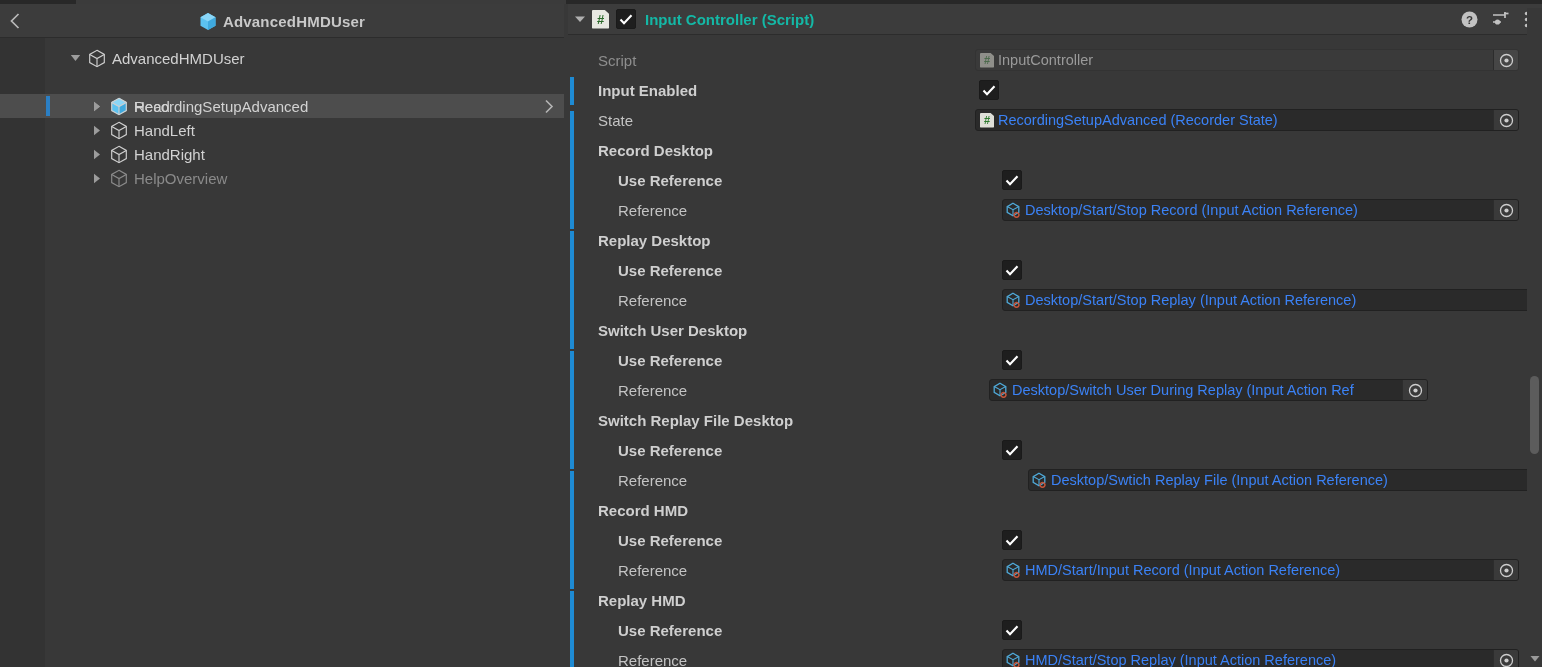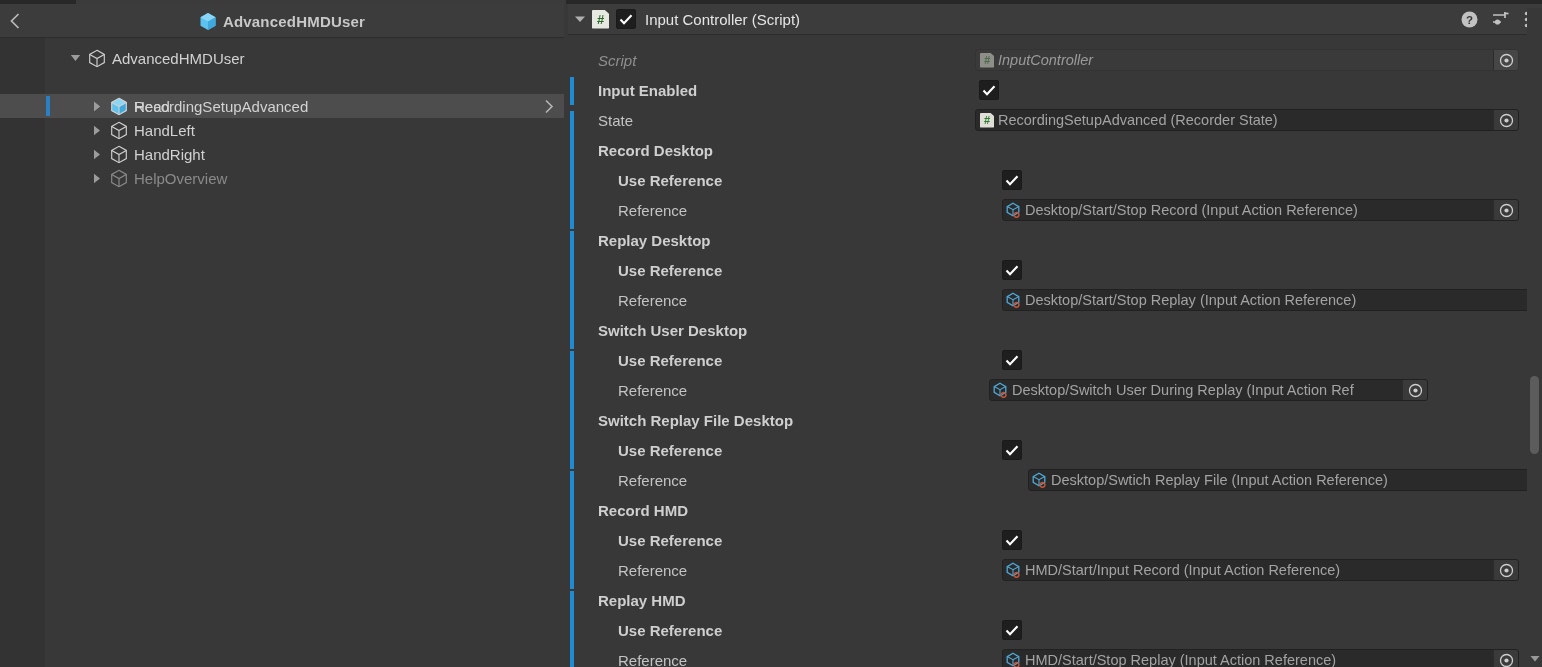--- a/index.html
+++ b/index.html
@@ -104,21 +104,21 @@
     clip-path: polygon(0 0, 72% 0, 100% 22%, 100% 100%, 0 100%);
   }
   .cb {
     width: 20px; height: 20px; border-radius: 2px;
     background: #1e1e1e; border: 1px solid #1a1a1a;
     display: flex; align-items: center; justify-content: center;
     cursor: pointer; flex: none;
   }
   .cb svg { display: block; }
   .insp-title {
-    font-size: 15px; font-weight: normal; color: #e5e5e5; margin-left: 9px;
+    font-size: 15px; font-weight: bold; color: #14b8a6; margin-left: 9px;
   }
   .hdr-icons {
     margin-left: auto; display: flex; align-items: center; gap: 14px;
     padding-right: 13px;
   }
   .hdr-icon { cursor: pointer; display: flex; align-items: center; }
 
   
   .insp-body { position: absolute; left: 0; top: 31px; width: 974px; bottom: 0; }
 
@@ -140,21 +140,21 @@
 
   .objfield {
     position: absolute; top: 4px; height: 22px;
     background: #2a2a2a; border: 1px solid #212121; border-radius: 3px;
     display: flex; align-items: center; overflow: hidden;
     cursor: pointer;
   }
   .objfield.disabled { background: #3a3a3a; border-color: #333; }
   .of-icon { width: 22px; display: flex; align-items: center; justify-content: center; flex: none; }
   .of-text {
-    font-size: 14.5px; color: #a3a3a3; white-space: nowrap; overflow: hidden;
+    font-size: 14.5px; color: #3b82f6; white-space: nowrap; overflow: hidden;
     flex: 1; line-height: 22px;
   }
   .objfield.disabled .of-text { color: #9a9a9a; }
   .of-picker {
     width: 25px; height: 20px; flex: none;
     display: flex; align-items: center; justify-content: center;
     background: #3a3a3a; border-left: 1px solid #2c2c2c;
   }
   .objfield.disabled .of-picker { background: #464646; }
 
@@ -351,21 +351,21 @@
     <div class="insp-body">
       <div id="ovr-bars">
           <div class="ovr-bar" style="top: 42px; height: 28px;"></div>
           <div class="ovr-bar" style="top: 76px; height: 118px;"></div>
           <div class="ovr-bar" style="top: 196px; height: 118px;"></div>
           <div class="ovr-bar" style="top: 316px; height: 118px;"></div>
           <div class="ovr-bar" style="top: 436px; height: 118px;"></div>
           <div class="ovr-bar" style="top: 556px; height: 76px;"></div>
         </div>
       <div id="insp-rows">
-          <div class="row" style="top: 10px; font-style: italic;">
+          <div class="row" style="top: 10px;">
             <div class="row-label lvl0 dim">Script</div>
             <div class="objfield disabled" style="left:407px;width:544px">
               <span class="of-icon">
                 <div class="mini-script dim">#</div>
               </span>
               <span class="of-text">InputController</span>
               <span class="of-picker">
                 <svg width="15" height="15" viewBox="0 0 15 15">
                   <circle cx="7.5" cy="7.5" r="6" fill="none" stroke="#cdcdcd" stroke-width="1.3"></circle>
                   <circle cx="7.5" cy="7.5" r="2.1" fill="#cdcdcd"></circle>

